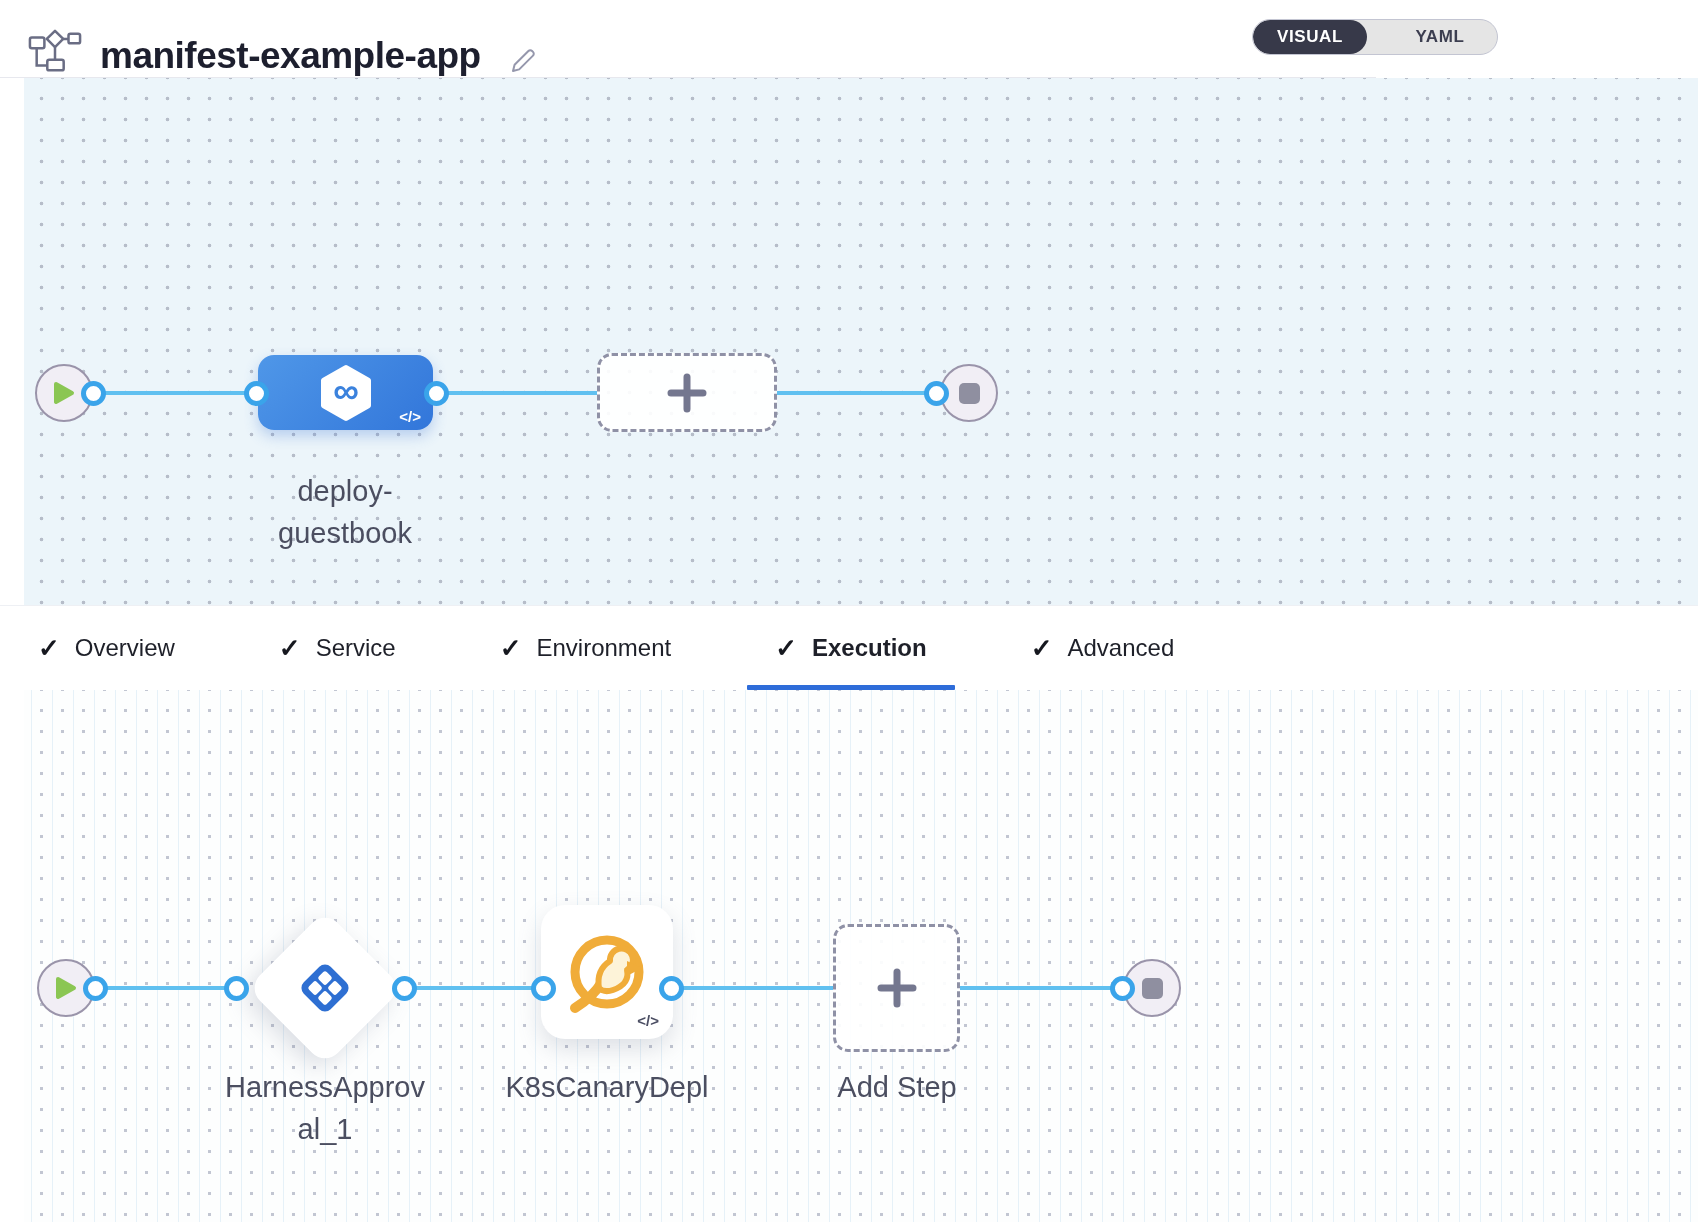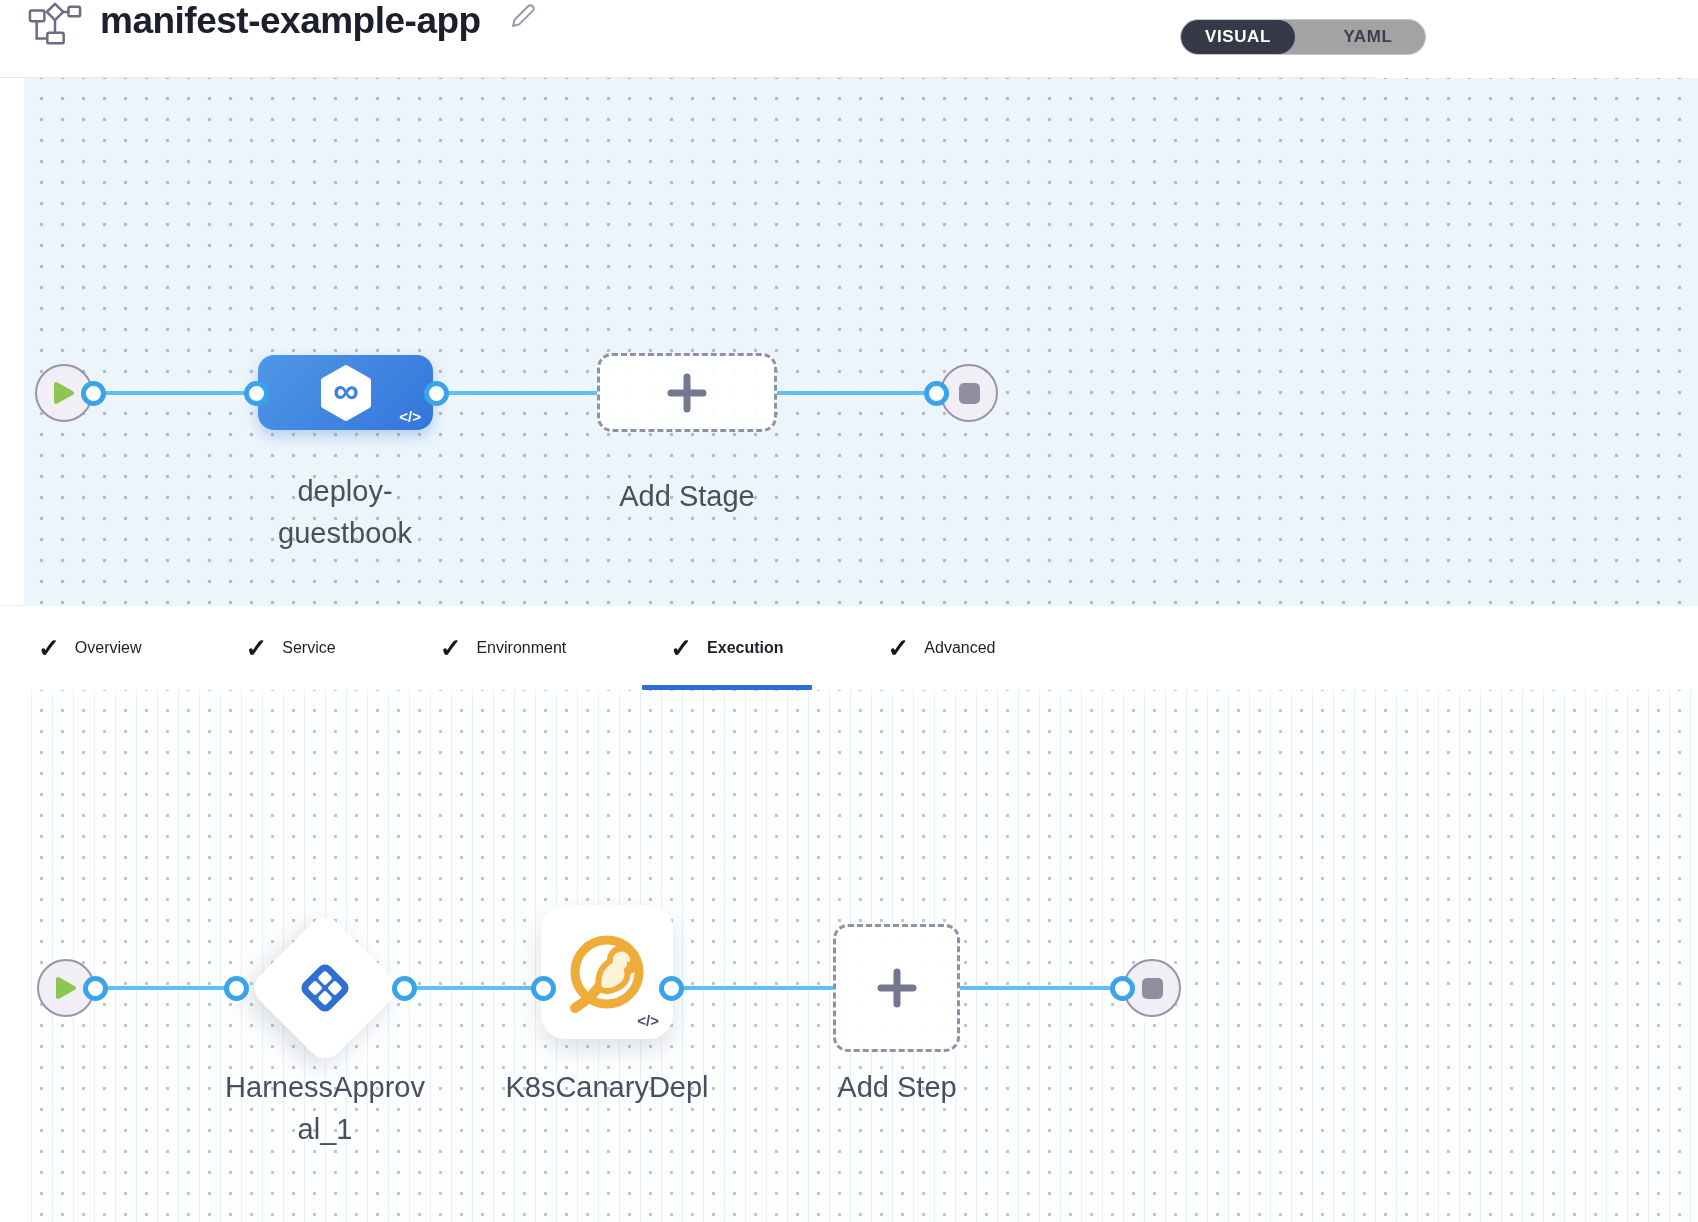--- a/index.html
+++ b/index.html
@@ -3,29 +3,29 @@
 <meta charset="utf-8">
 <style>
   html,body{margin:0;padding:0;background:#fff;}
   #app{
     position:relative;width:1698px;height:1222px;overflow:hidden;
     font-family:"Liberation Sans", sans-serif;background:#fff;
   }
   
   .header{
     position:absolute;left:0;top:0;width:1376px;height:78px;background:#fff;
-    border-bottom:1px solid #e7e8ee;display:flex;align-items:flex-start;box-sizing:border-box;
+    border-bottom:1px solid #e7e8ee;display:flex;align-items:flex-end;box-sizing:border-box;
     padding-left:28px;z-index:10;
   }
   .hdr-icon{display:flex;align-items:center;margin-right:18px;}
   .hdr-title{font-size:37px;font-weight:700;color:#1d1f2e;letter-spacing:-0.5px;}
   .hdr-edit{margin-left:26px;display:flex;align-items:center;cursor:pointer;}
   .toggle{
-    position:absolute;left:1180px;top:19px;width:246px;height:36px;border-radius:19px;
-    border:1.5px solid #c3c5d2;background:#a3a3a3;display:flex;box-sizing:border-box;overflow:hidden;
+    position:absolute;left:1252px;top:19px;width:246px;height:36px;border-radius:19px;
+    border:1.5px solid #c3c5d2;background:#e5e5e5;display:flex;box-sizing:border-box;overflow:hidden;
   }
   .toggle-seg{
     flex:1;display:flex;align-items:center;justify-content:center;
     font-size:17px;font-weight:700;letter-spacing:0.6px;cursor:pointer;
   }
   .toggle-seg.sel{background:#373949;color:#fff;border-radius:19px;}
   .toggle-seg.unsel{color:#3c3e50;margin-left:16px;}
   
   .stage-canvas{
     position:absolute;left:0;top:78px;width:1698px;height:527px;
@@ -80,21 +80,21 @@
   
   .tabbar{
     position:absolute;left:0;top:605px;width:1698px;height:85px;background:#fff;
     border-top:1px solid #eef0f4;display:flex;align-items:stretch;box-sizing:border-box;
     padding-left:10px;gap:48px;z-index:5;
   }
   .tab{
     position:relative;display:flex;align-items:center;padding:0 28px;cursor:pointer;
   }
   .tab .chk{font-size:26px;font-weight:700;color:#16181f;margin-right:15px;}
-  .tab .tlabel{font-size:16px;color:#1e2029;font-weight:500;}
+  .tab .tlabel{font-size:24px;color:#1e2029;font-weight:500;}
   .tab.active .tlabel{font-weight:700;}
   .tab.active .underline{
     position:absolute;left:0;right:0;bottom:0;height:5px;background:#2e6cd9;border-radius:1px;
   }
 </style>
 </head>
 <body>
 
 <div id="app">
 
@@ -155,21 +155,20 @@
     </div>
 
     <div class="terminal" style="left:940px;top:286px;">
       <div class="stop-square"></div>
     </div>
 
     <div class="node-label" style="left:185px;top:392px;">
       <div>deploy-</div>
       <div>guestbook</div>
     </div>
-    <div class="node-label" style="left:527px;top:397px;">Add Stage</div>
   </div>
 
   <div class="tabbar">
     <div class="tab">
       <span class="chk">✓</span>
       <span class="tlabel">Overview</span>
     </div>
     <div class="tab">
       <span class="chk">✓</span>
       <span class="tlabel">Service</span>

